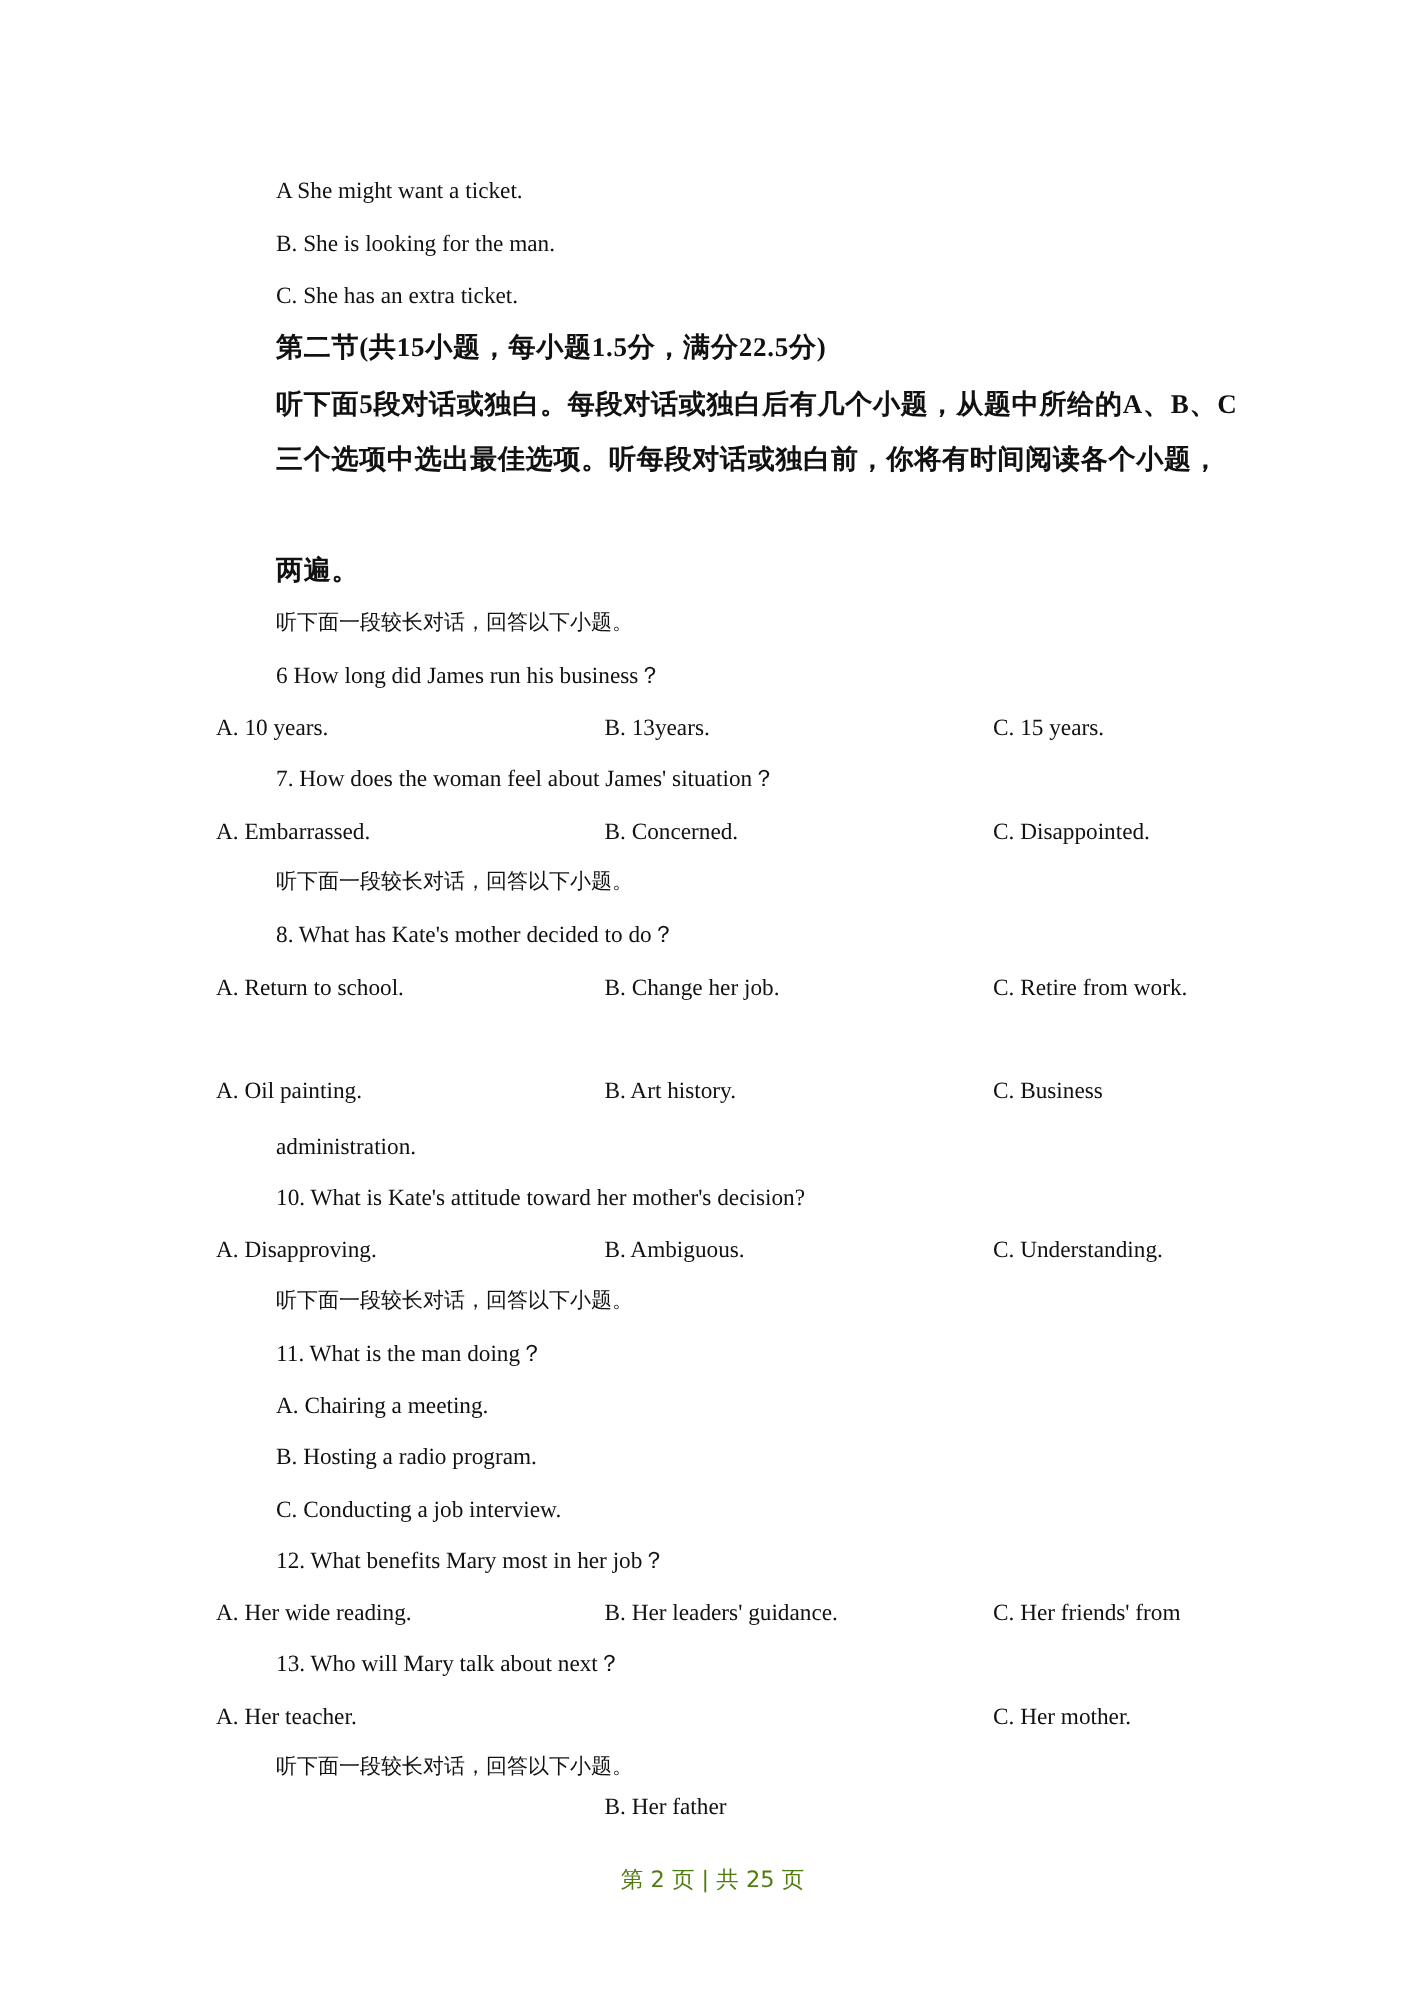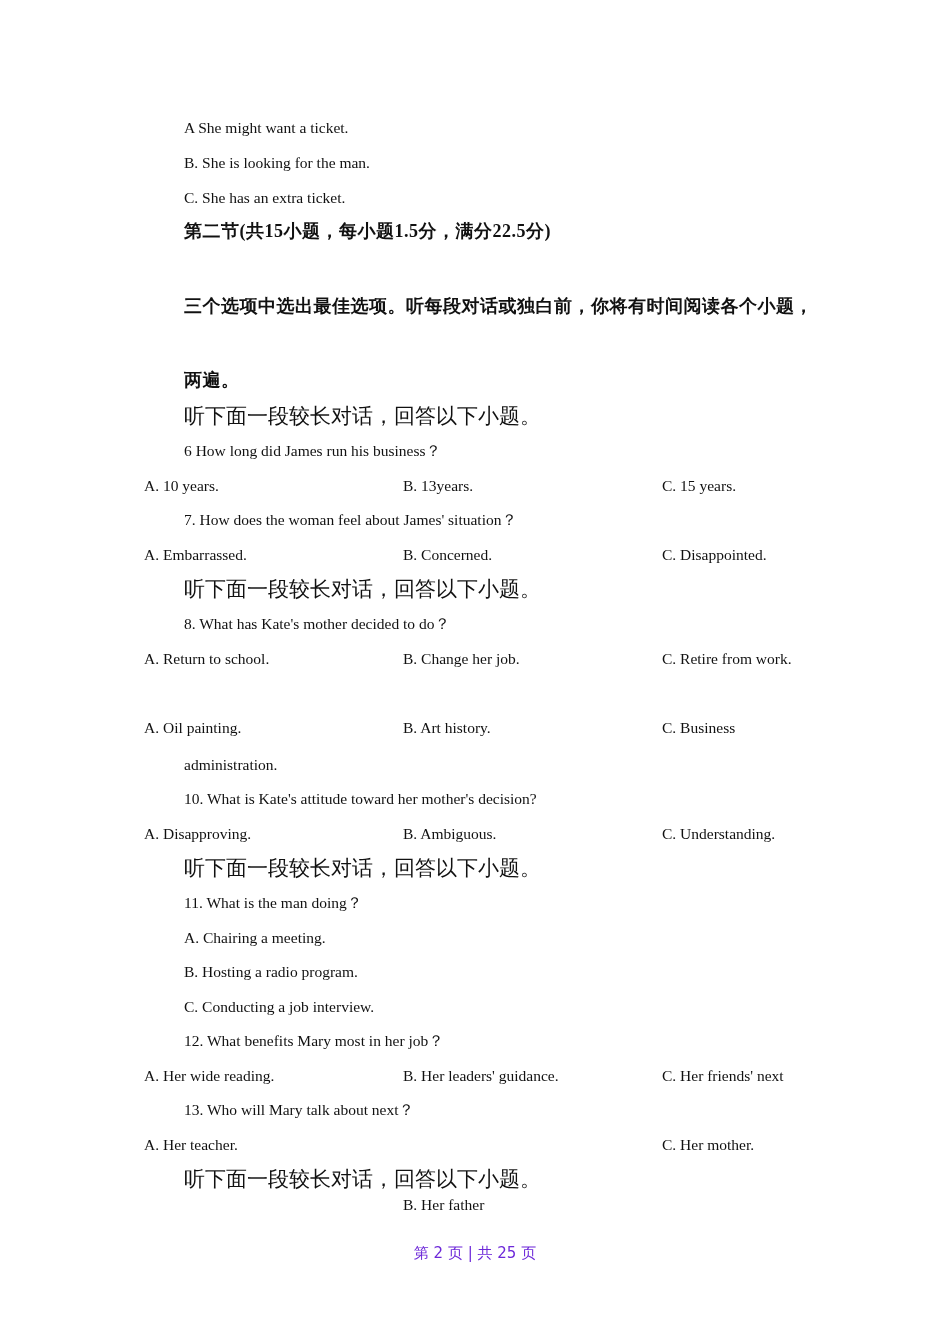--- a/index.html
+++ b/index.html
@@ -1,35 +1,36 @@
 <!DOCTYPE html>
 <html><head>
 <meta charset="utf-8">
 <style>
   html, body { margin: 0; padding: 0; background: #ffffff; }
   body { width: 950px; height: 1344px; position: relative; overflow: hidden;
          font-family: "Liberation Serif", "DejaVu Serif", serif; color: #111; }
   .page { position: absolute; left: 0; top: 0; width: 950px; height: 1344px; }
   .line { position: absolute; left: 144px; font-size: 15.5px; white-space: nowrap; line-height: 20px; margin-left: 40px; }
   .cn { font-size: 18px; letter-spacing: 0.5px; font-weight: bold; }
-  .cn-small { font-size: 21px; }
+  .cn-small { font-size: 14px; }
   .opt { position: absolute; font-size: 15.5px; white-space: nowrap; line-height: 20px; }
   .footer { position: absolute; top: 1244px; left: 0; width: 950px; text-align: center;
-            font-family: "DejaVu Sans", sans-serif; font-size: 15px; color: #6d28d9; }
+            font-family: "DejaVu Sans", sans-serif; font-size: 15px; color: #4d7c0f; }
 </style>
 </head>
 <body>
 
 <div class="page">
 
   <div class="line" style="top:118px">A  She might want a ticket.</div>
   <div class="line" style="top:153px">B. She is looking for the man.</div>
   <div class="line" style="top:188px">C. She has an extra ticket.</div>
 
   <div class="line cn" style="top:221px">第二节(共15小题，每小题1.5分，满分22.5分)</div>
+  <div class="line cn" style="top:259px">听下面5段对话或独白。每段对话或独白后有几个小题，从题中所给的A、B、C</div>
   <div class="line cn" style="top:296px">三个选项中选出最佳选项。听每段对话或独白前，你将有时间阅读各个小题，</div>
   <div class="line cn" style="top:370px">两遍。</div>
 
   <div class="line cn-small" style="top:406px">听下面一段较长对话，回答以下小题。</div>
 
   <div class="line" style="top:441px">6  How long did James run his business？</div>
   <div class="opt" style="top:476px;left:144px">A. 10 years.</div>
   <div class="opt" style="top:476px;left:403px">B. 13years.</div>
   <div class="opt" style="top:476px;left:662px">C. 15 years.</div>
 
@@ -58,21 +59,21 @@
   <div class="line cn-small" style="top:858px">听下面一段较长对话，回答以下小题。</div>
 
   <div class="line" style="top:893px">11. What is the man doing？</div>
   <div class="line" style="top:928px">A. Chairing a meeting.</div>
   <div class="line" style="top:962px">B. Hosting a radio program.</div>
   <div class="line" style="top:997px">C. Conducting a job interview.</div>
 
   <div class="line" style="top:1031px">12. What benefits Mary most in her job？</div>
   <div class="opt" style="top:1066px;left:144px">A. Her wide reading.</div>
   <div class="opt" style="top:1066px;left:403px">B. Her leaders' guidance.</div>
-  <div class="opt" style="top:1066px;left:662px">C. Her friends' next</div>
+  <div class="opt" style="top:1066px;left:662px">C. Her friends' from</div>
 
   <div class="line" style="top:1100px">13. Who will Mary talk about next？</div>
   <div class="opt" style="top:1135px;left:144px">A. Her teacher.</div>
   <div class="opt" style="top:1195px;left:403px">B. Her father</div>
   <div class="opt" style="top:1135px;left:662px">C. Her mother.</div>
 
   <div class="line cn-small" style="top:1169px">听下面一段较长对话，回答以下小题。</div>
 
 
   <div class="footer">第 2 页 | 共 25 页</div>

